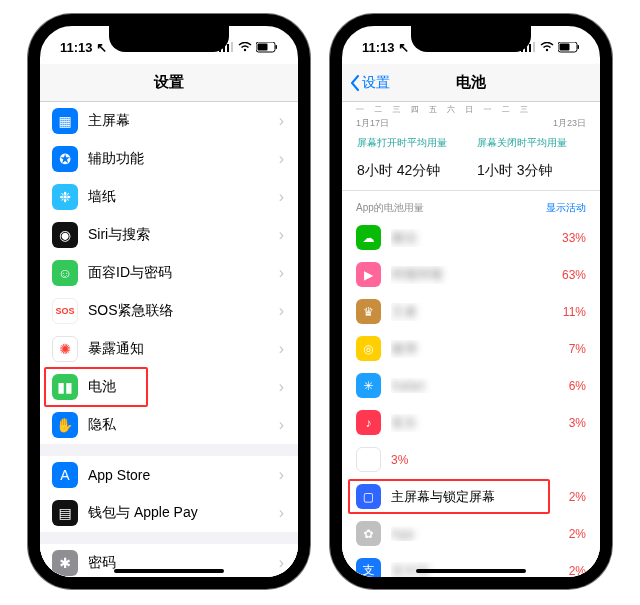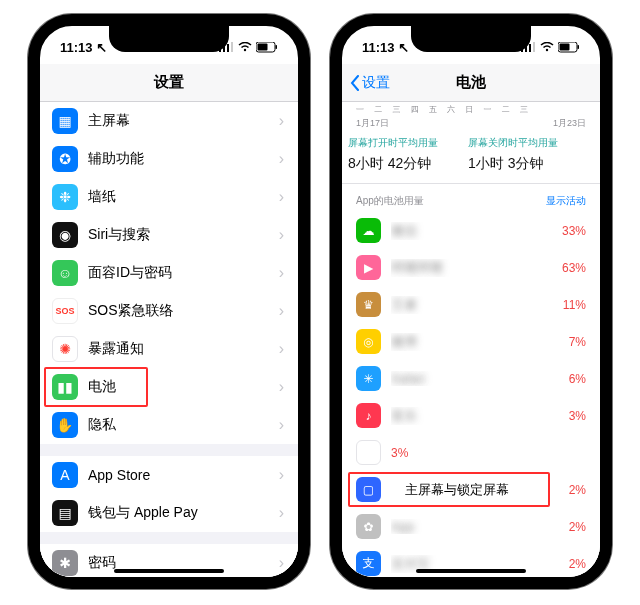--- a/index.html
+++ b/index.html
@@ -126,26 +126,26 @@
     display: flex;
     font-size: 9px;
     color: #8e8e93;
     padding: 2px 14px 0;
     justify-content: space-between;
     background: #fff;
   }
   .usage {
     display: flex;
     background: #fff;
-    padding: 6px 6px 10px;
+    padding: 6px 15px 10px;
     gap: 30px;
     border-bottom: 0.5px solid #e0e0e4;
   }
   .usage .col .lbl { font-size: 10px; color: #27a6a0; }
-  .usage .col .val { font-size: 14px; color: #111; font-weight: 400; margin-top:5px; }
+  .usage .col .val { font-size: 14px; color: #111; font-weight: 400; margin-top:12px; }
   .subhdr {
     display: flex;
     justify-content: space-between;
     padding: 10px 14px 4px;
     font-size: 10px;
     color: #8e8e93;
     background: #fff;
   }
   .subhdr .link { color: #007aff; }
   .approw {
@@ -168,21 +168,21 @@
     margin-right: 10px;
     flex-shrink: 0;
     display:flex; align-items:center; justify-content:center;
   }
   .appname {
     flex: 1; font-size: 13px;
     color: transparent;
     text-shadow: 0 0 7px rgba(120,120,120,0.9);
     overflow:hidden; white-space:nowrap;
   }
-  .appname.clear { color:#000; text-shadow:none;margin-left:14px; }
+  .appname.clear { color:#000; text-shadow:none; }
   .pct { font-size: 12px; color: #ef4444; }
   .homebar {
     position:absolute; bottom:4px; left:50%; transform:translateX(-50%);
     width:110px; height:4px; border-radius:2px; background:#000;
   }
 </style>
 </head>
 <body>
 
 <div class="phone">

